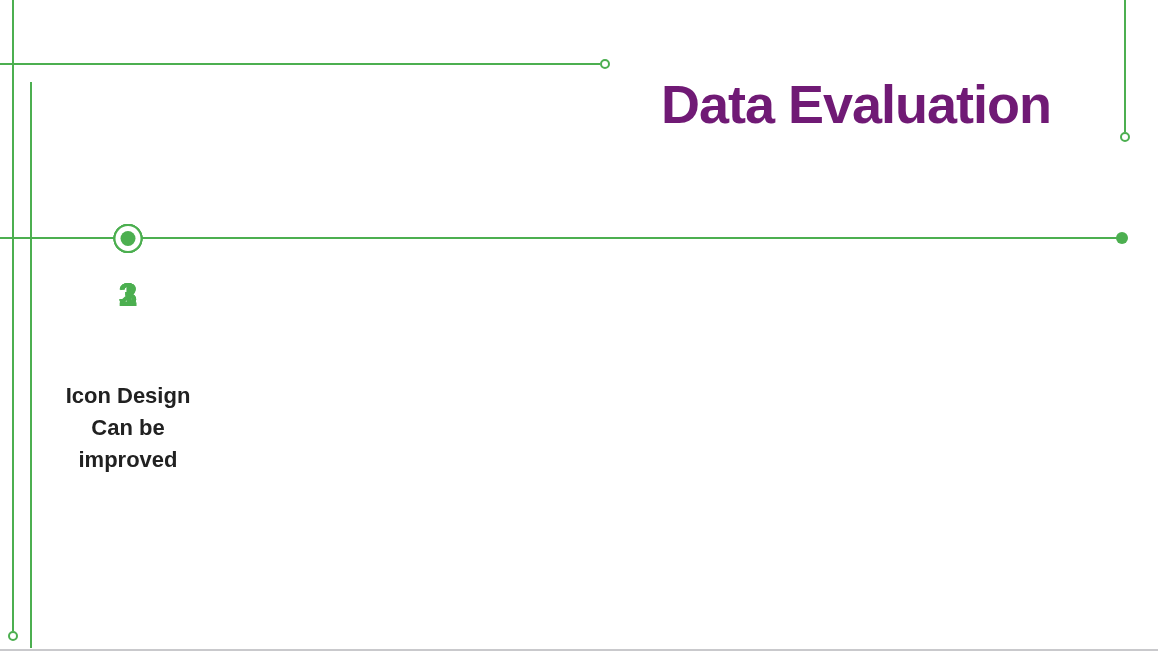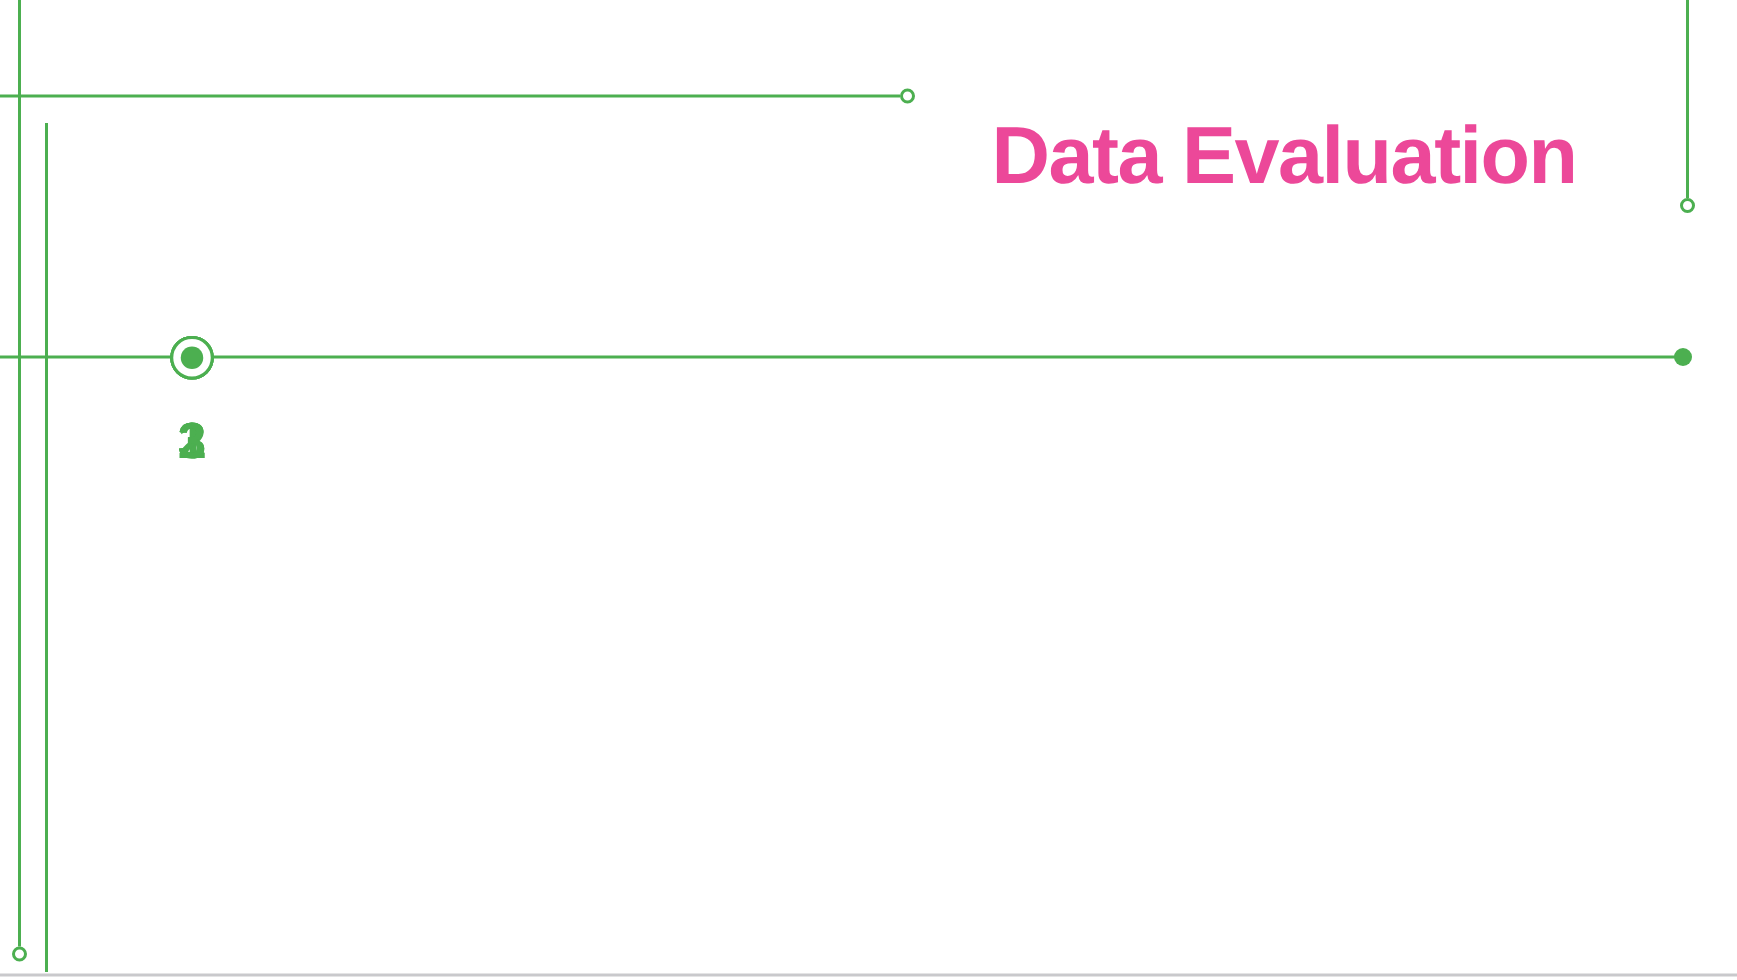--- a/index.html
+++ b/index.html
@@ -34,21 +34,21 @@
   #timeline-end-dot {
     position: absolute; left: 1116px; top: 232px;
     width: 12px; height: 12px; border-radius: 50%; background: #4caf50;
   }
 
   
   .title {
     position: absolute; left: 556px; top: 77px; width: 600px;
     text-align: center;
     font-size: 54px; line-height: 54px; font-weight: bold;
-    color: #ec4899; letter-spacing: -1px;
+    color: #701a75; letter-spacing: -1px;
   }
 
   
   .tl-item { position: absolute; top: 0; width: 256px; height: 100%; }
   .tl-item:nth-of-type(1) { left: 66px; }
   .tl-item:nth-of-type(2) { left: 322px; }
   .tl-item:nth-of-type(3) { left: 578px; }
   .tl-item:nth-of-type(4) { left: 834px; }
 
   .tl-marker {
@@ -89,20 +89,23 @@
   <div class="title">Data Evaluation</div>
 
   <div class="gline" id="timeline-line"></div>
   <div id="timeline-end-dot"></div>
 
   <div class="tl-item">
     <div class="tl-marker">
       <div class="tl-marker-dot"></div>
     </div>
     <div class="tl-number">1</div>
+    <div class="tl-desc">Icon Design
+Can be
+improved</div>
   </div>
 
   <div class="tl-item">
     <div class="tl-marker">
       <div class="tl-marker-dot"></div>
     </div>
     <div class="tl-number">2</div>
   </div>
 
   <div class="tl-item">

